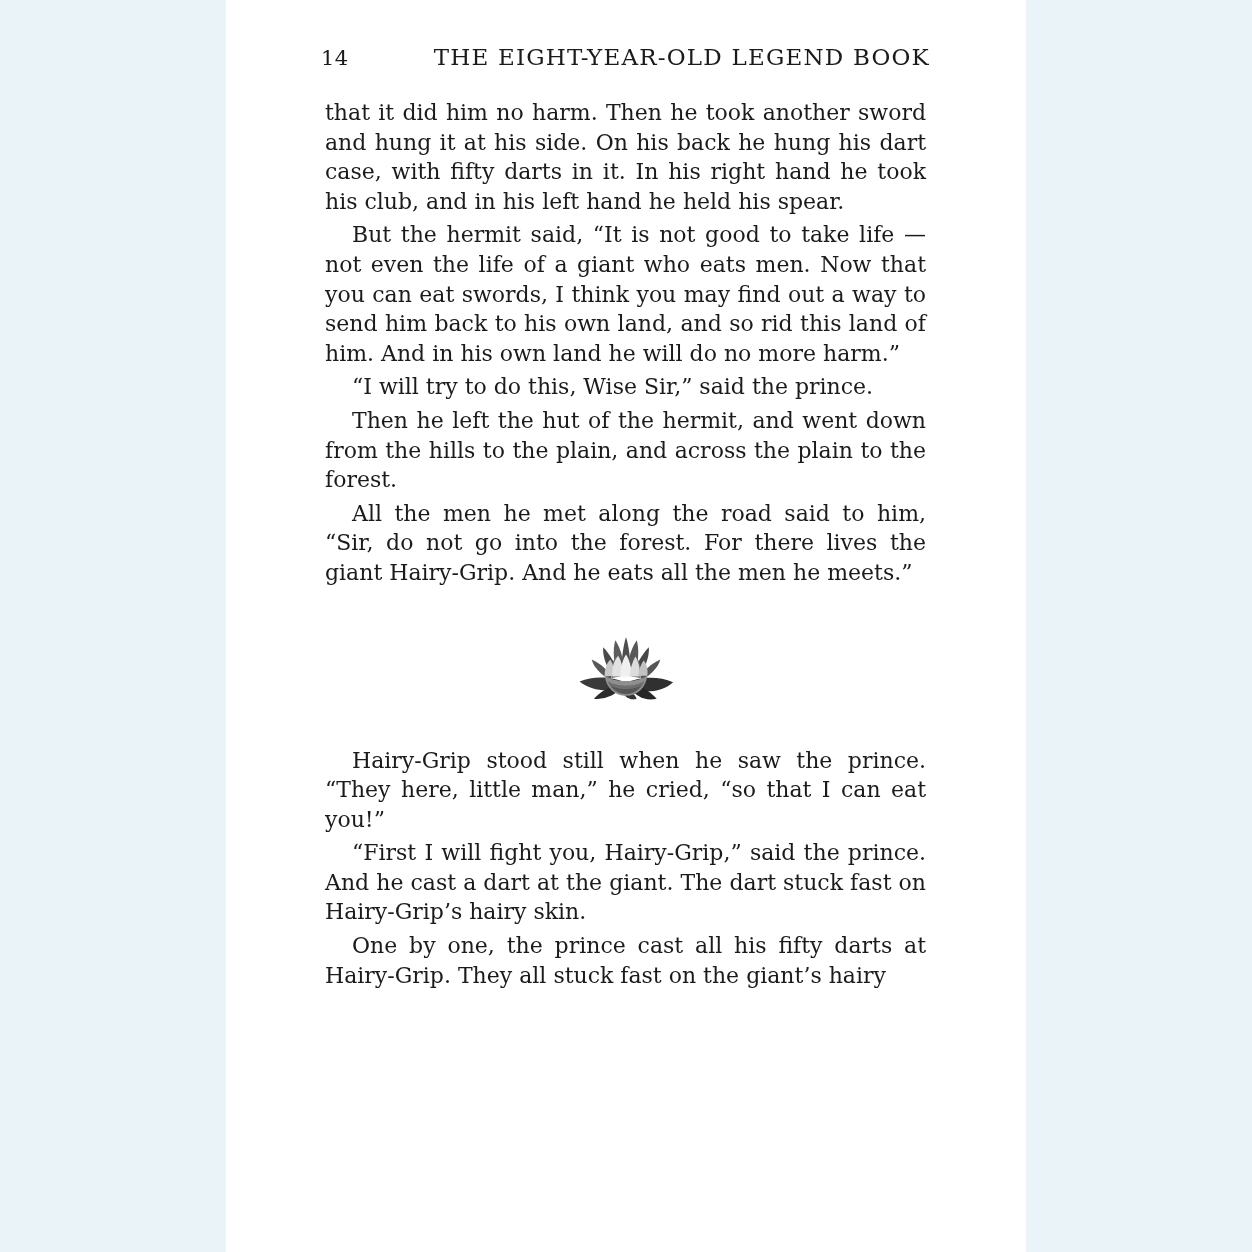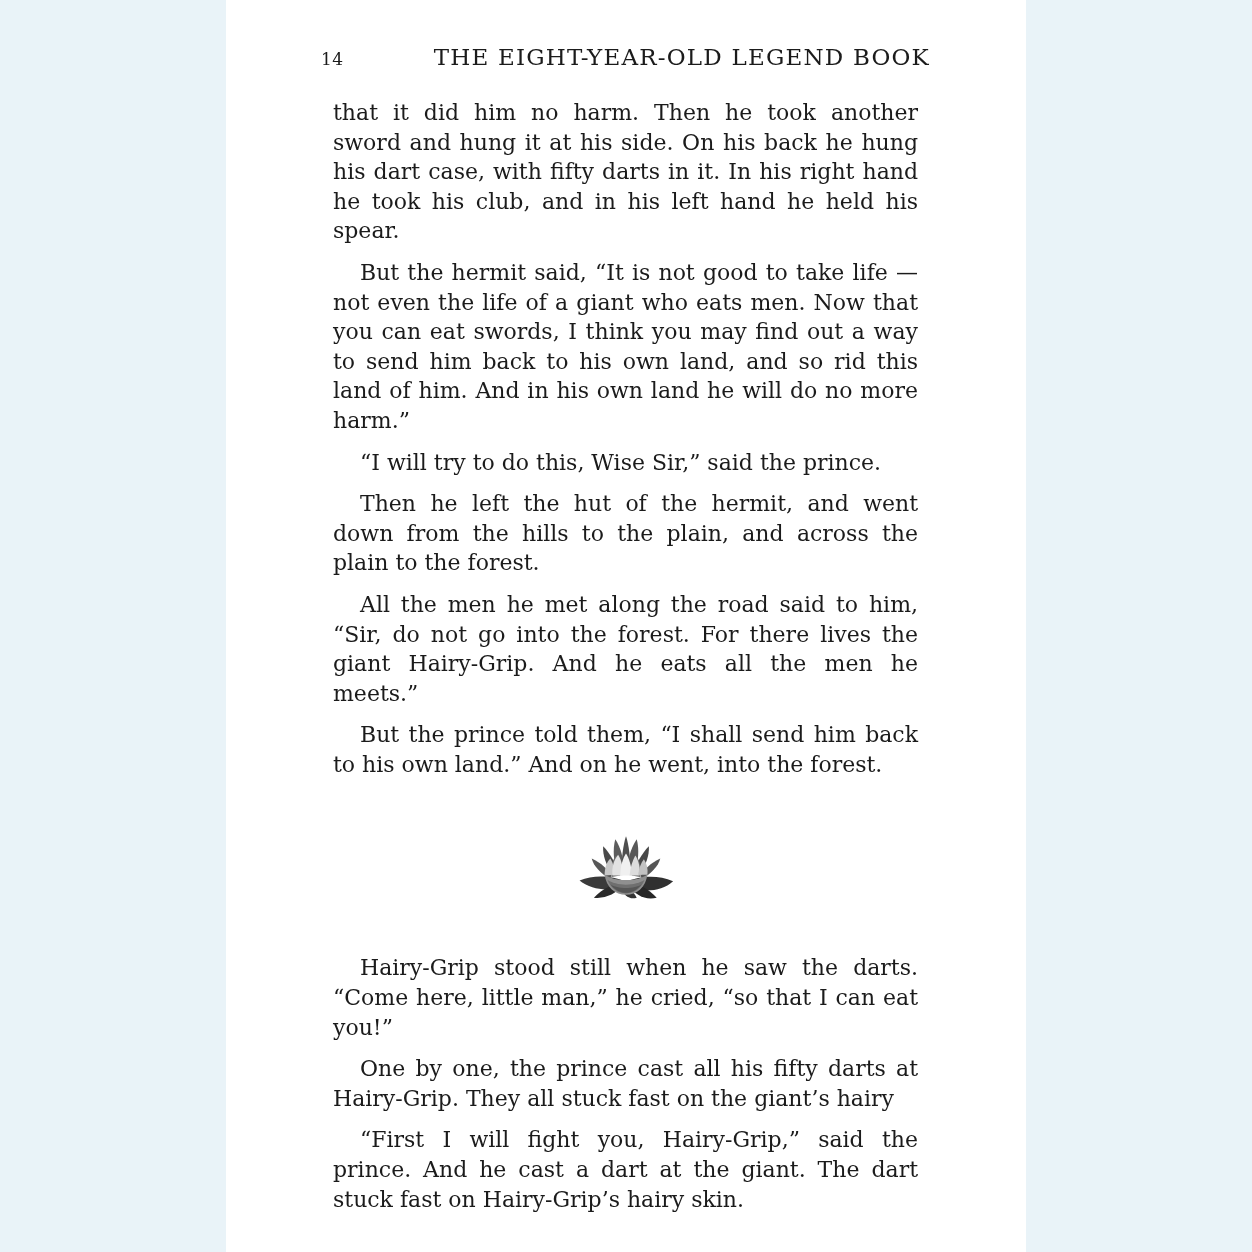--- a/index.html
+++ b/index.html
@@ -23,30 +23,30 @@
     padding: 44px 96px 30px 95px;
   }
   .page-header {
     display: flex;
     justify-content: space-between;
     align-items: baseline;
     color: #1b1b1b;
     margin-bottom: 28px;
   }
   .page-number {
-    font-size: 17px;
+    font-size: 21px;
     letter-spacing: 0.5px;
     text-align: center;
   }
   .running-title {
     font-size: 23px;
     letter-spacing: 1.2px;
   }
   .page-body p {
-    margin: 12px;
+    margin: 4px;
     font-size: 22px;
     line-height: 29.6px;
     color: #1b1b1b;
     text-align: justify;
     hyphens: none;
   }
   .page-body p.indent {
     text-indent: 27px;
   }
   .ornament {
@@ -68,21 +68,20 @@
       <span class="page-number">14</span>
       <span class="running-title">THE EIGHT-YEAR-OLD LEGEND BOOK</span>
     </div>
 
     <div class="page-body">
       <p>that it did him no harm. Then he took another sword and hung it at his side. On his back he hung his dart case, with fifty darts in it. In his right hand he took his club, and in his left hand he held his spear.</p>
       <p class="indent">But the hermit said, “It is not good to take life — not even the life of a giant who eats men. Now that you can eat swords, I think you may find out a way to send him back to his own land, and so rid this land of him. And in his own land he will do no more harm.”</p>
       <p class="indent">“I will try to do this, Wise Sir,” said the prince.</p>
       <p class="indent">Then he left the hut of the hermit, and went down from the hills to the plain, and across the plain to the forest.</p>
       <p class="indent">All the men he met along the road said to him, “Sir, do not go into the forest. For there lives the giant Hairy-Grip. And he eats all the men he meets.”</p>
-      <p class="indent">But the prince told them, “I shall send him back to his own land.” And on he went, into the forest.</p>
 
       <div class="ornament">
         <svg width="100" height="72" viewBox="0 0 140 100" xmlns="http://www.w3.org/2000/svg" aria-hidden="true">
 
           <path d="M70,76 C50,84 24,84 5,69 C26,60 52,63 68,70 Z" fill="#3a3a3a"></path>
           <path d="M70,76 C90,86 118,86 136,70 C114,60 88,63 72,70 Z" fill="#303030"></path>
           <path d="M66,75 C56,88 40,95 25,93 C37,80 54,73 64,71 Z" fill="#2a2a2a"></path>
           <path d="M74,75 C82,90 98,97 113,93 C101,80 86,73 76,71 Z" fill="#262626"></path>
           <path d="M64,78 C66,91 76,96 85,93 C80,84 73,78 69,76 Z" fill="#333333"></path>
 
@@ -102,19 +101,19 @@
           <path d="M62,62 C62,48 66,37 70,31 C74,37 78,48 78,62 Z" fill="#f0f0f0"></path>
           <path d="M75,62 C76,51 79,41 83,34 C88,41 90,51 89,62 Z" fill="#dcdcdc"></path>
           <path d="M87,61 C88,52 91,44 95,39 C99,45 101,52 100,61 Z" fill="#c2c2c2"></path>
 
           <path d="M40,60 C42,78 55,89 70,89 C85,89 98,78 100,60 C88,71 52,71 40,60 Z" fill="#8f8f8f"></path>
           <path d="M44,68 C49,81 59,87 70,87 C81,87 91,81 96,68 C84,77 56,77 44,68 Z" fill="#6f6f6f"></path>
           <path d="M48,74 C55,83 63,86 70,86 C77,86 85,83 92,74 C82,81 58,81 48,74 Z" fill="#565656"></path>
         </svg>
       </div>
 
-      <p class="indent">Hairy-Grip stood still when he saw the darts. “Come here, little man,” he cried, “so that I can eat you!”</p>
+      <p class="indent">Hairy-Grip stood still when he saw the prince. “They here, little man,” he cried, “so that I can eat you!”</p>
+      <p class="indent">“First I will fight you, Hairy-Grip,” said the prince. And he cast a dart at the giant. The dart stuck fast on Hairy-Grip’s hairy skin.</p>
       <p class="indent">One by one, the prince cast all his fifty darts at Hairy-Grip. They all stuck fast on the giant’s hairy</p>
-      <p class="indent">“First I will fight you, Hairy-Grip,” said the prince. And he cast a dart at the giant. The dart stuck fast on Hairy-Grip’s hairy skin.</p>
     </div>
 
   </div>
 </div>
 
 </body></html>

